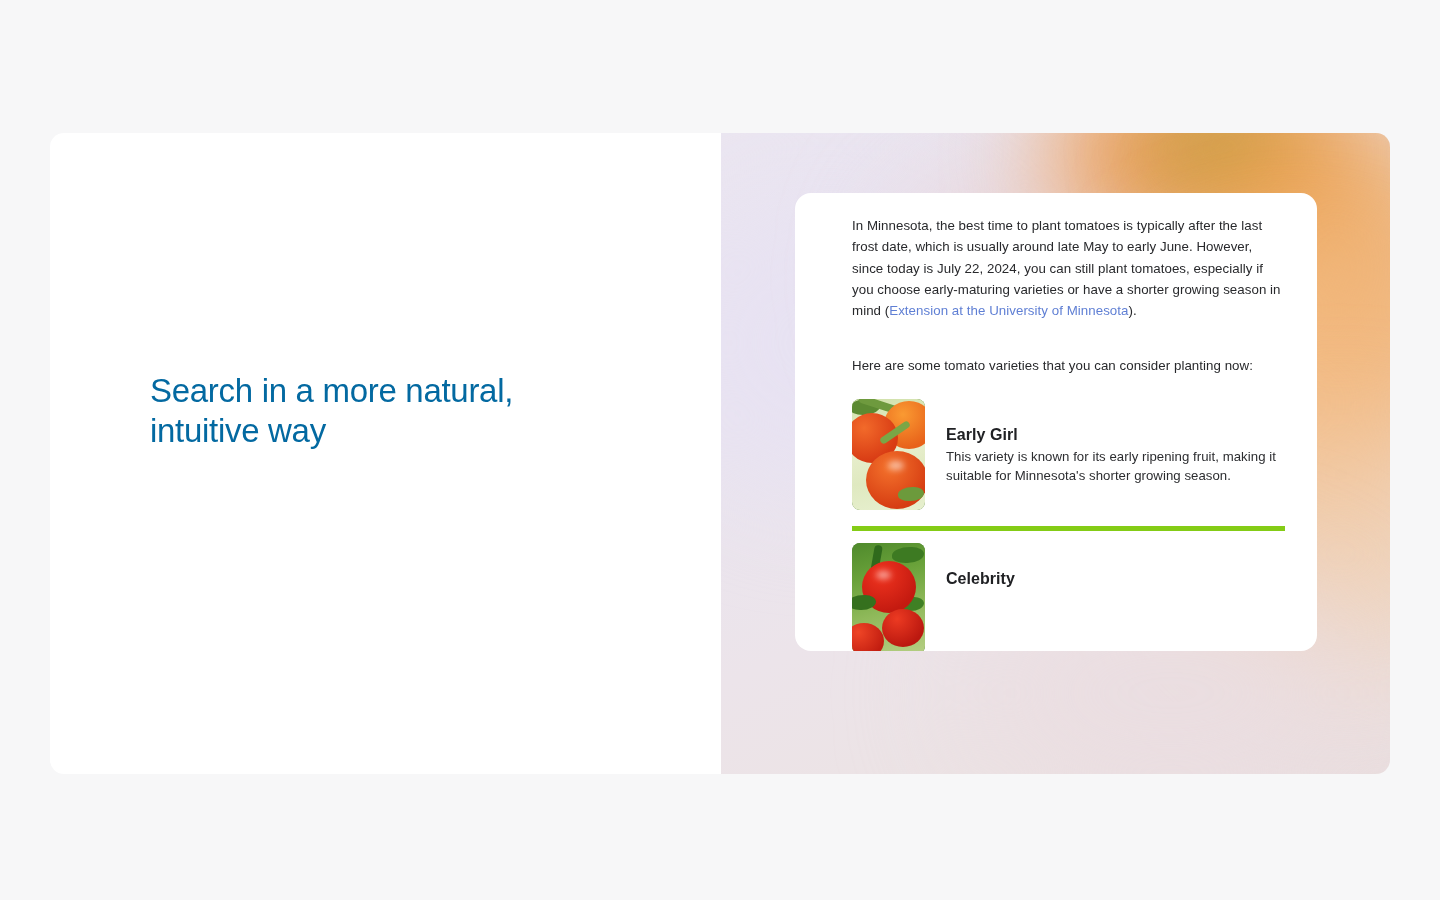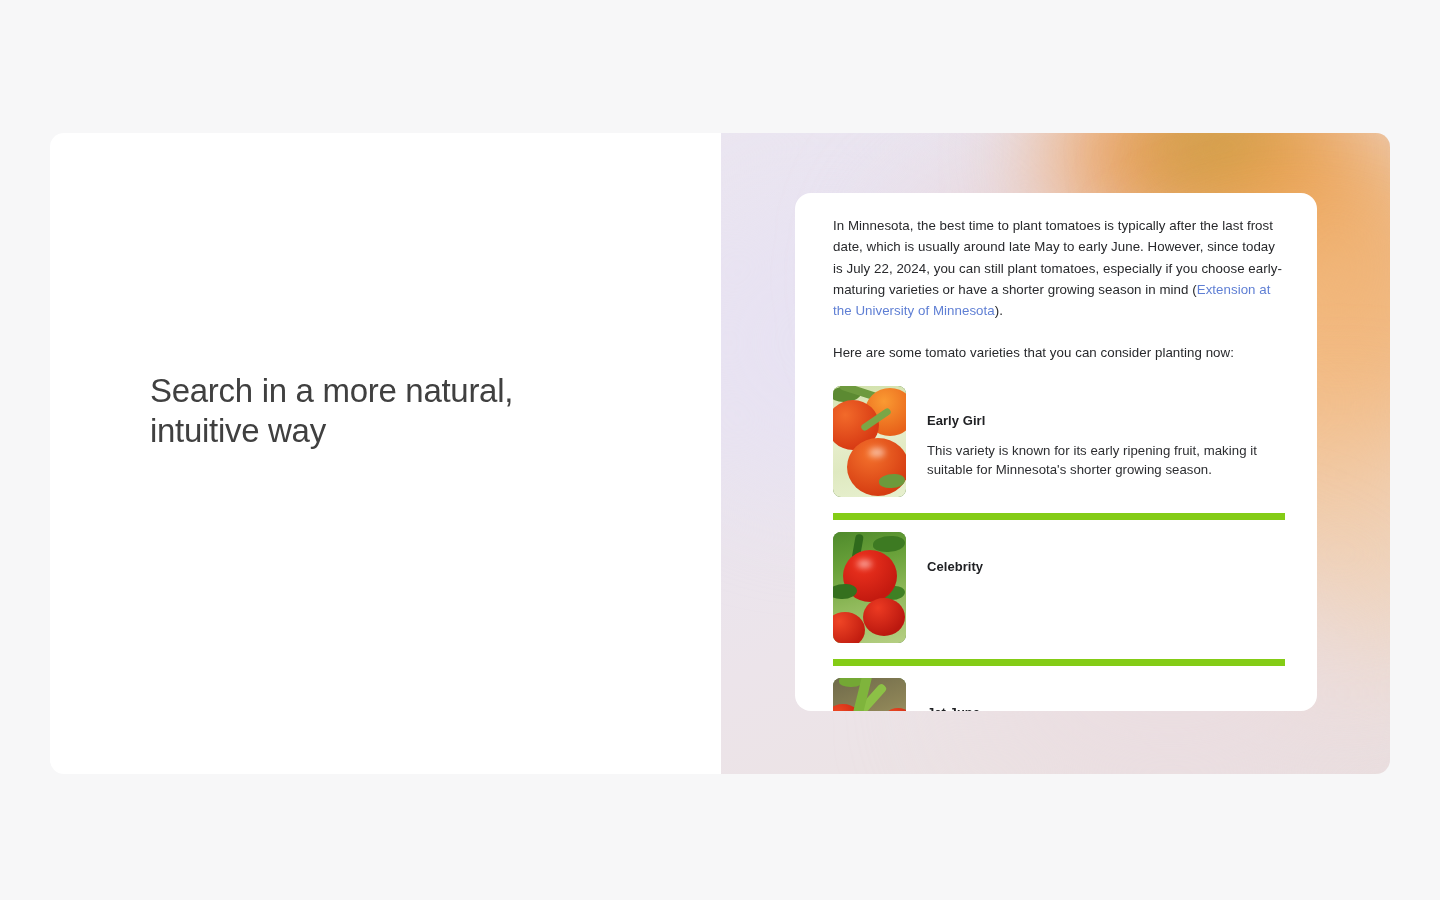--- a/index.html
+++ b/index.html
@@ -42,21 +42,21 @@
     left: 100px;
     top: 238px;
     width: 460px;
   }
 
   #headline {
     font-size: 33px;
     line-height: 40px;
     font-weight: 400;
     letter-spacing: -0.3px;
-    color: #404040;
+    color: #0369a1;
     white-space: pre-line;
   }
 
   #subcopy {
     margin-top: 21px;
     font-size: 17.5px;
     line-height: 29px;
     font-weight: 400;
     color: #6f6f73;
     letter-spacing: 0px;
@@ -82,74 +82,75 @@
   #blob-pink-soft    { width: 300px; height: 230px; left: 170px; top: 30px;   background: rgba(234,206,206,0.60); filter: blur(56px); }
   #blob-lilac        { width: 340px; height: 300px; left: -60px; top: 60px;   background: rgba(231,226,242,0.92); filter: blur(54px); }
   #blob-rose-bottom  { width: 420px; height: 260px; left: 240px; top: 430px;  background: rgba(234,220,224,0.72); filter: blur(60px); }
 
   
   #answer-card {
     position: absolute;
     left: 74px;
     top: 60px;
     width: 522px;
-    height: 518px;
+    height: 458px;
     background: #ffffff;
     border-radius: 16px;
     overflow: hidden;
+    padding-left: 19px;
   }
 
   #answer-inner { padding: 22px 32px 0 38px; }
 
   .answer-para {
     font-size: 13.3px;
     line-height: 21.3px;
     color: #28292c;
     letter-spacing: 0.05px;
   }
 
-  #answer-para-2 { margin-top: 21px; }
+  #answer-para-2 { margin-top: 34px; }
 
   #source-link {
     color: #5f7fd4;
     text-decoration: none;
   }
 
   
   #variety-list { margin-top: 18px; }
 
   .variety-row {
     display: flex;
     gap: 21px;
     padding: 12px 0 16px 0;
-    border-top: 7px solid #84cc16;
+    border-top: 5px solid #84cc16;
   }
   .variety-row:first-child { border-top: none; padding-top: 4px; }
 
   .variety-thumb {
     flex: 0 0 73px;
     width: 73px;
     height: 111px;
     border-radius: 8px;
     overflow: hidden;
     position: relative;
     background: #4e7a2e;
   }
 
   .variety-body { padding-top: 27px; }
 
   .variety-name {
-    font-size: 13px;
+    font-size: 16px;
     font-weight: bold;
     color: #202124;
     letter-spacing: 0.05px;
   }
 
   .variety-desc {
-    margin-top: 13px;
+    margin-top: 3px;
     font-size: 13.2px;
     line-height: 19.6px;
     color: #2c2d30;
     letter-spacing: 0.05px;
     max-width: 348px;
   }
 
   
   .tm-bg   { position: absolute; inset: 0; }
   .tomato  { position: absolute; border-radius: 50%; }

